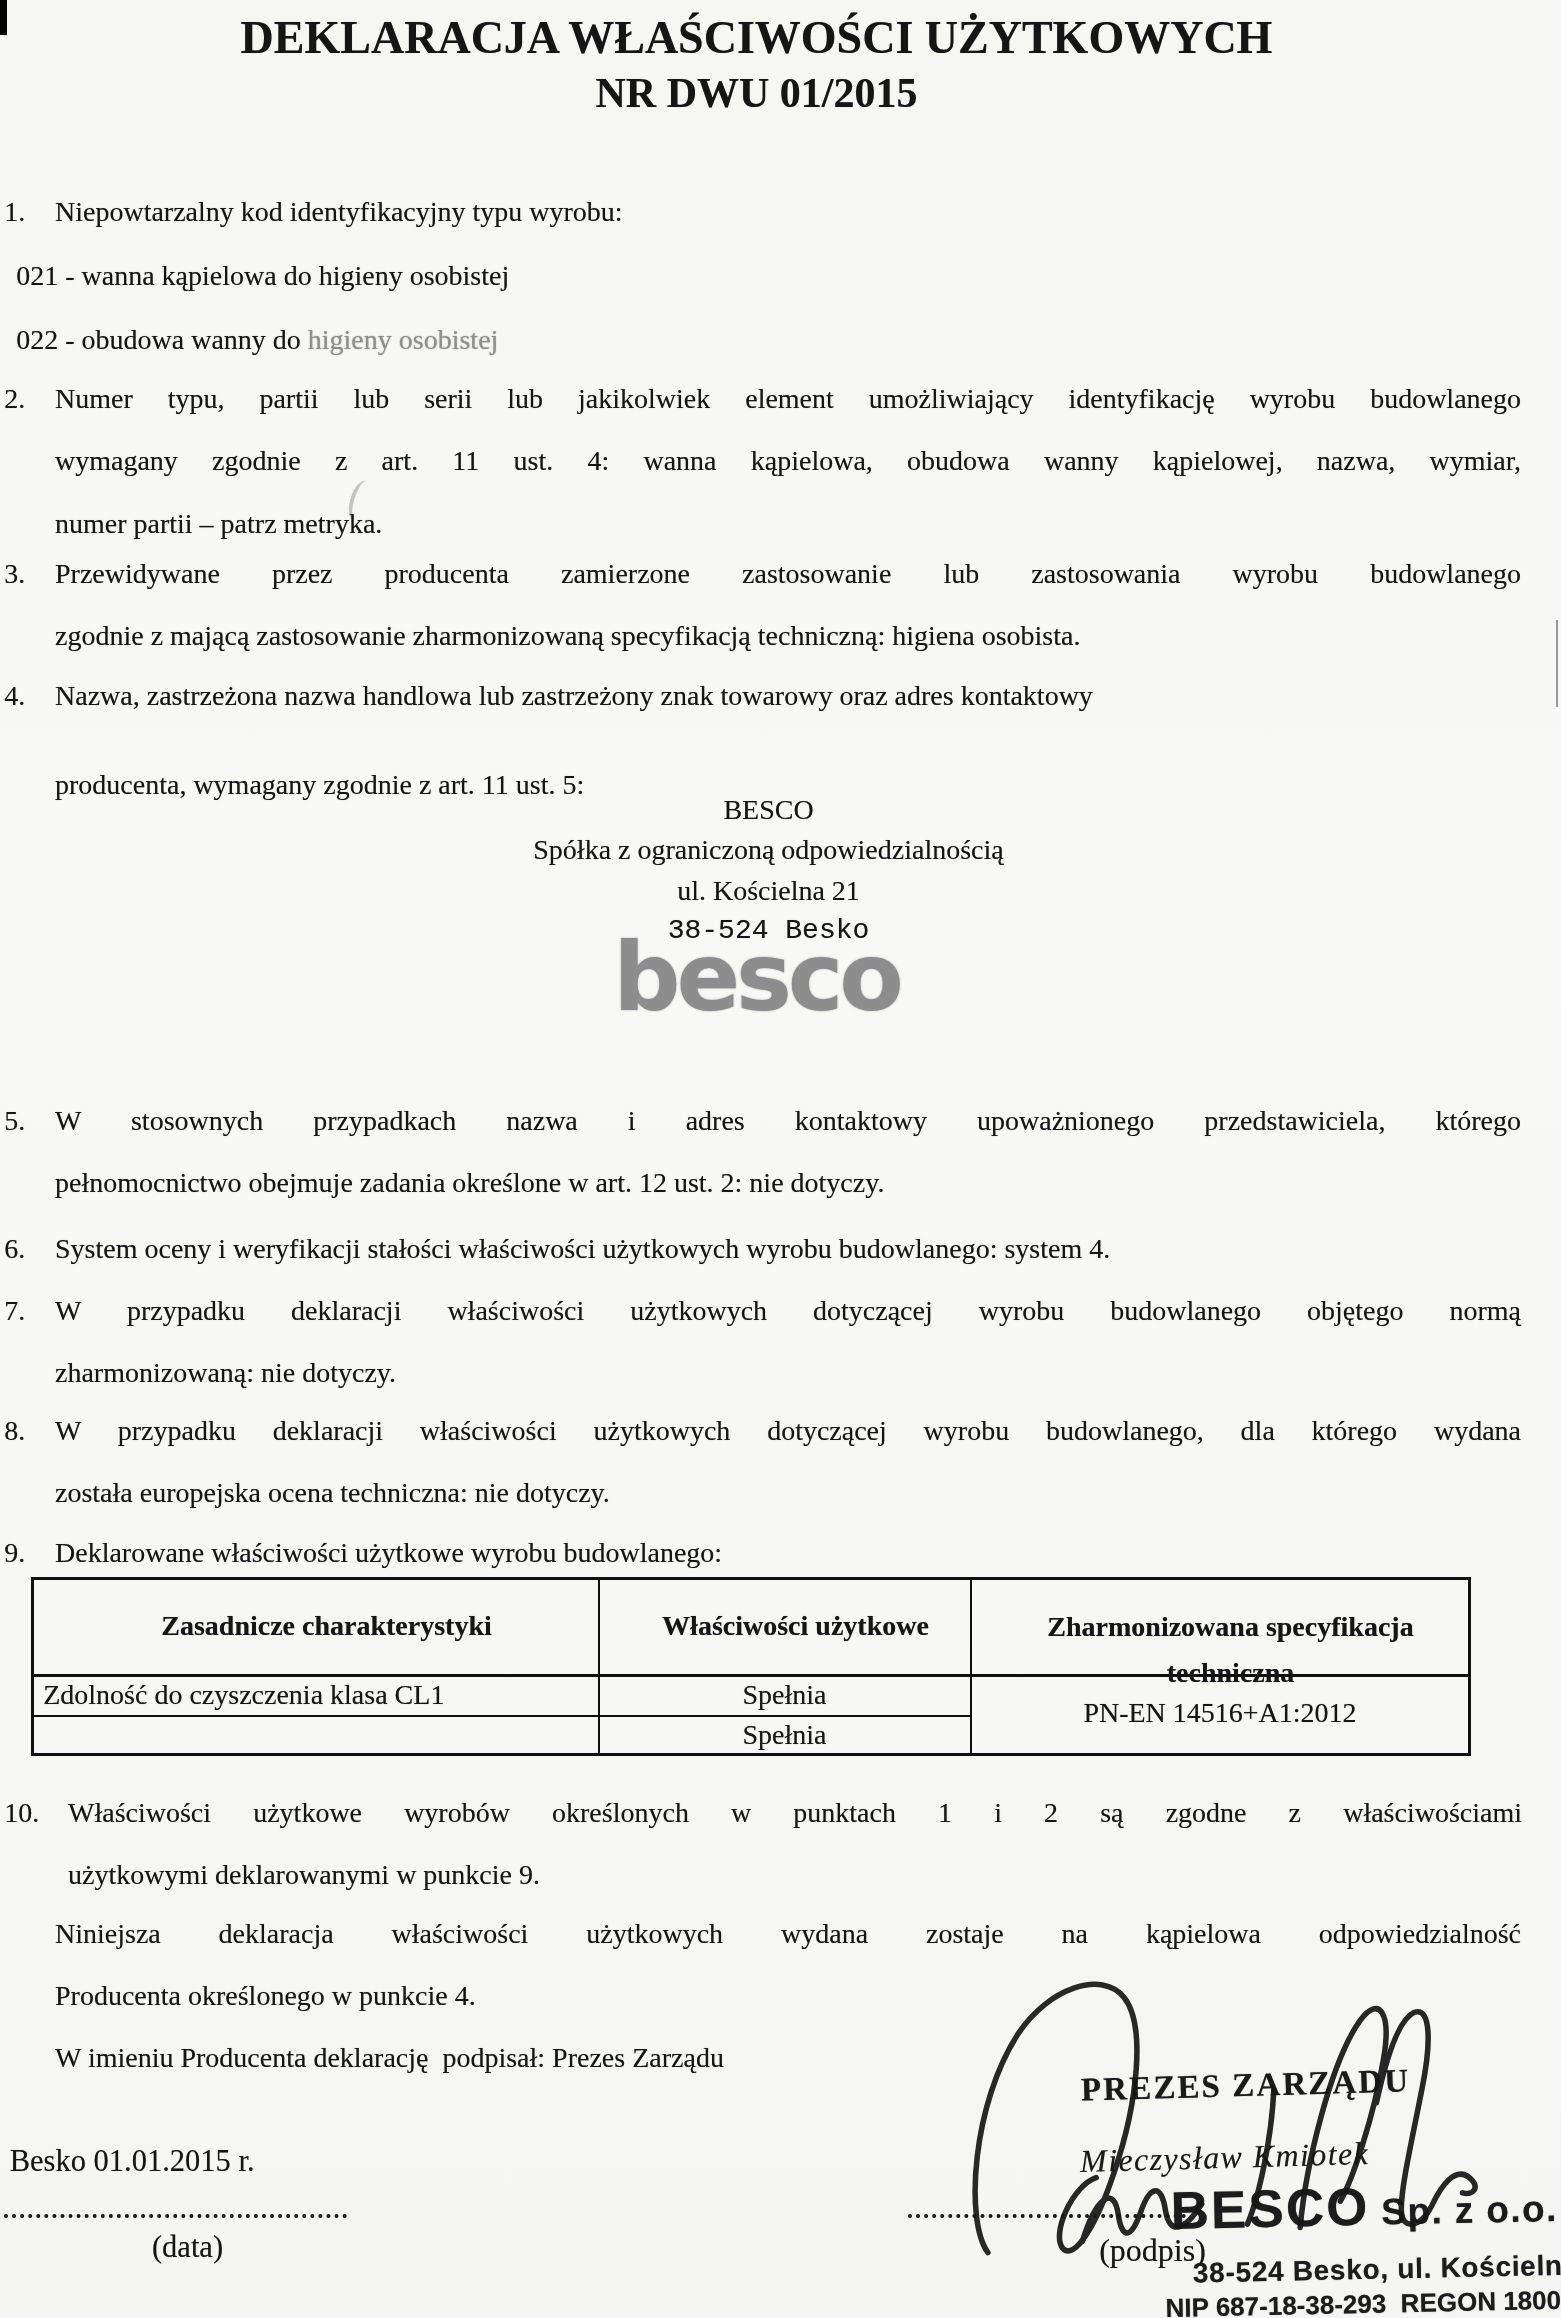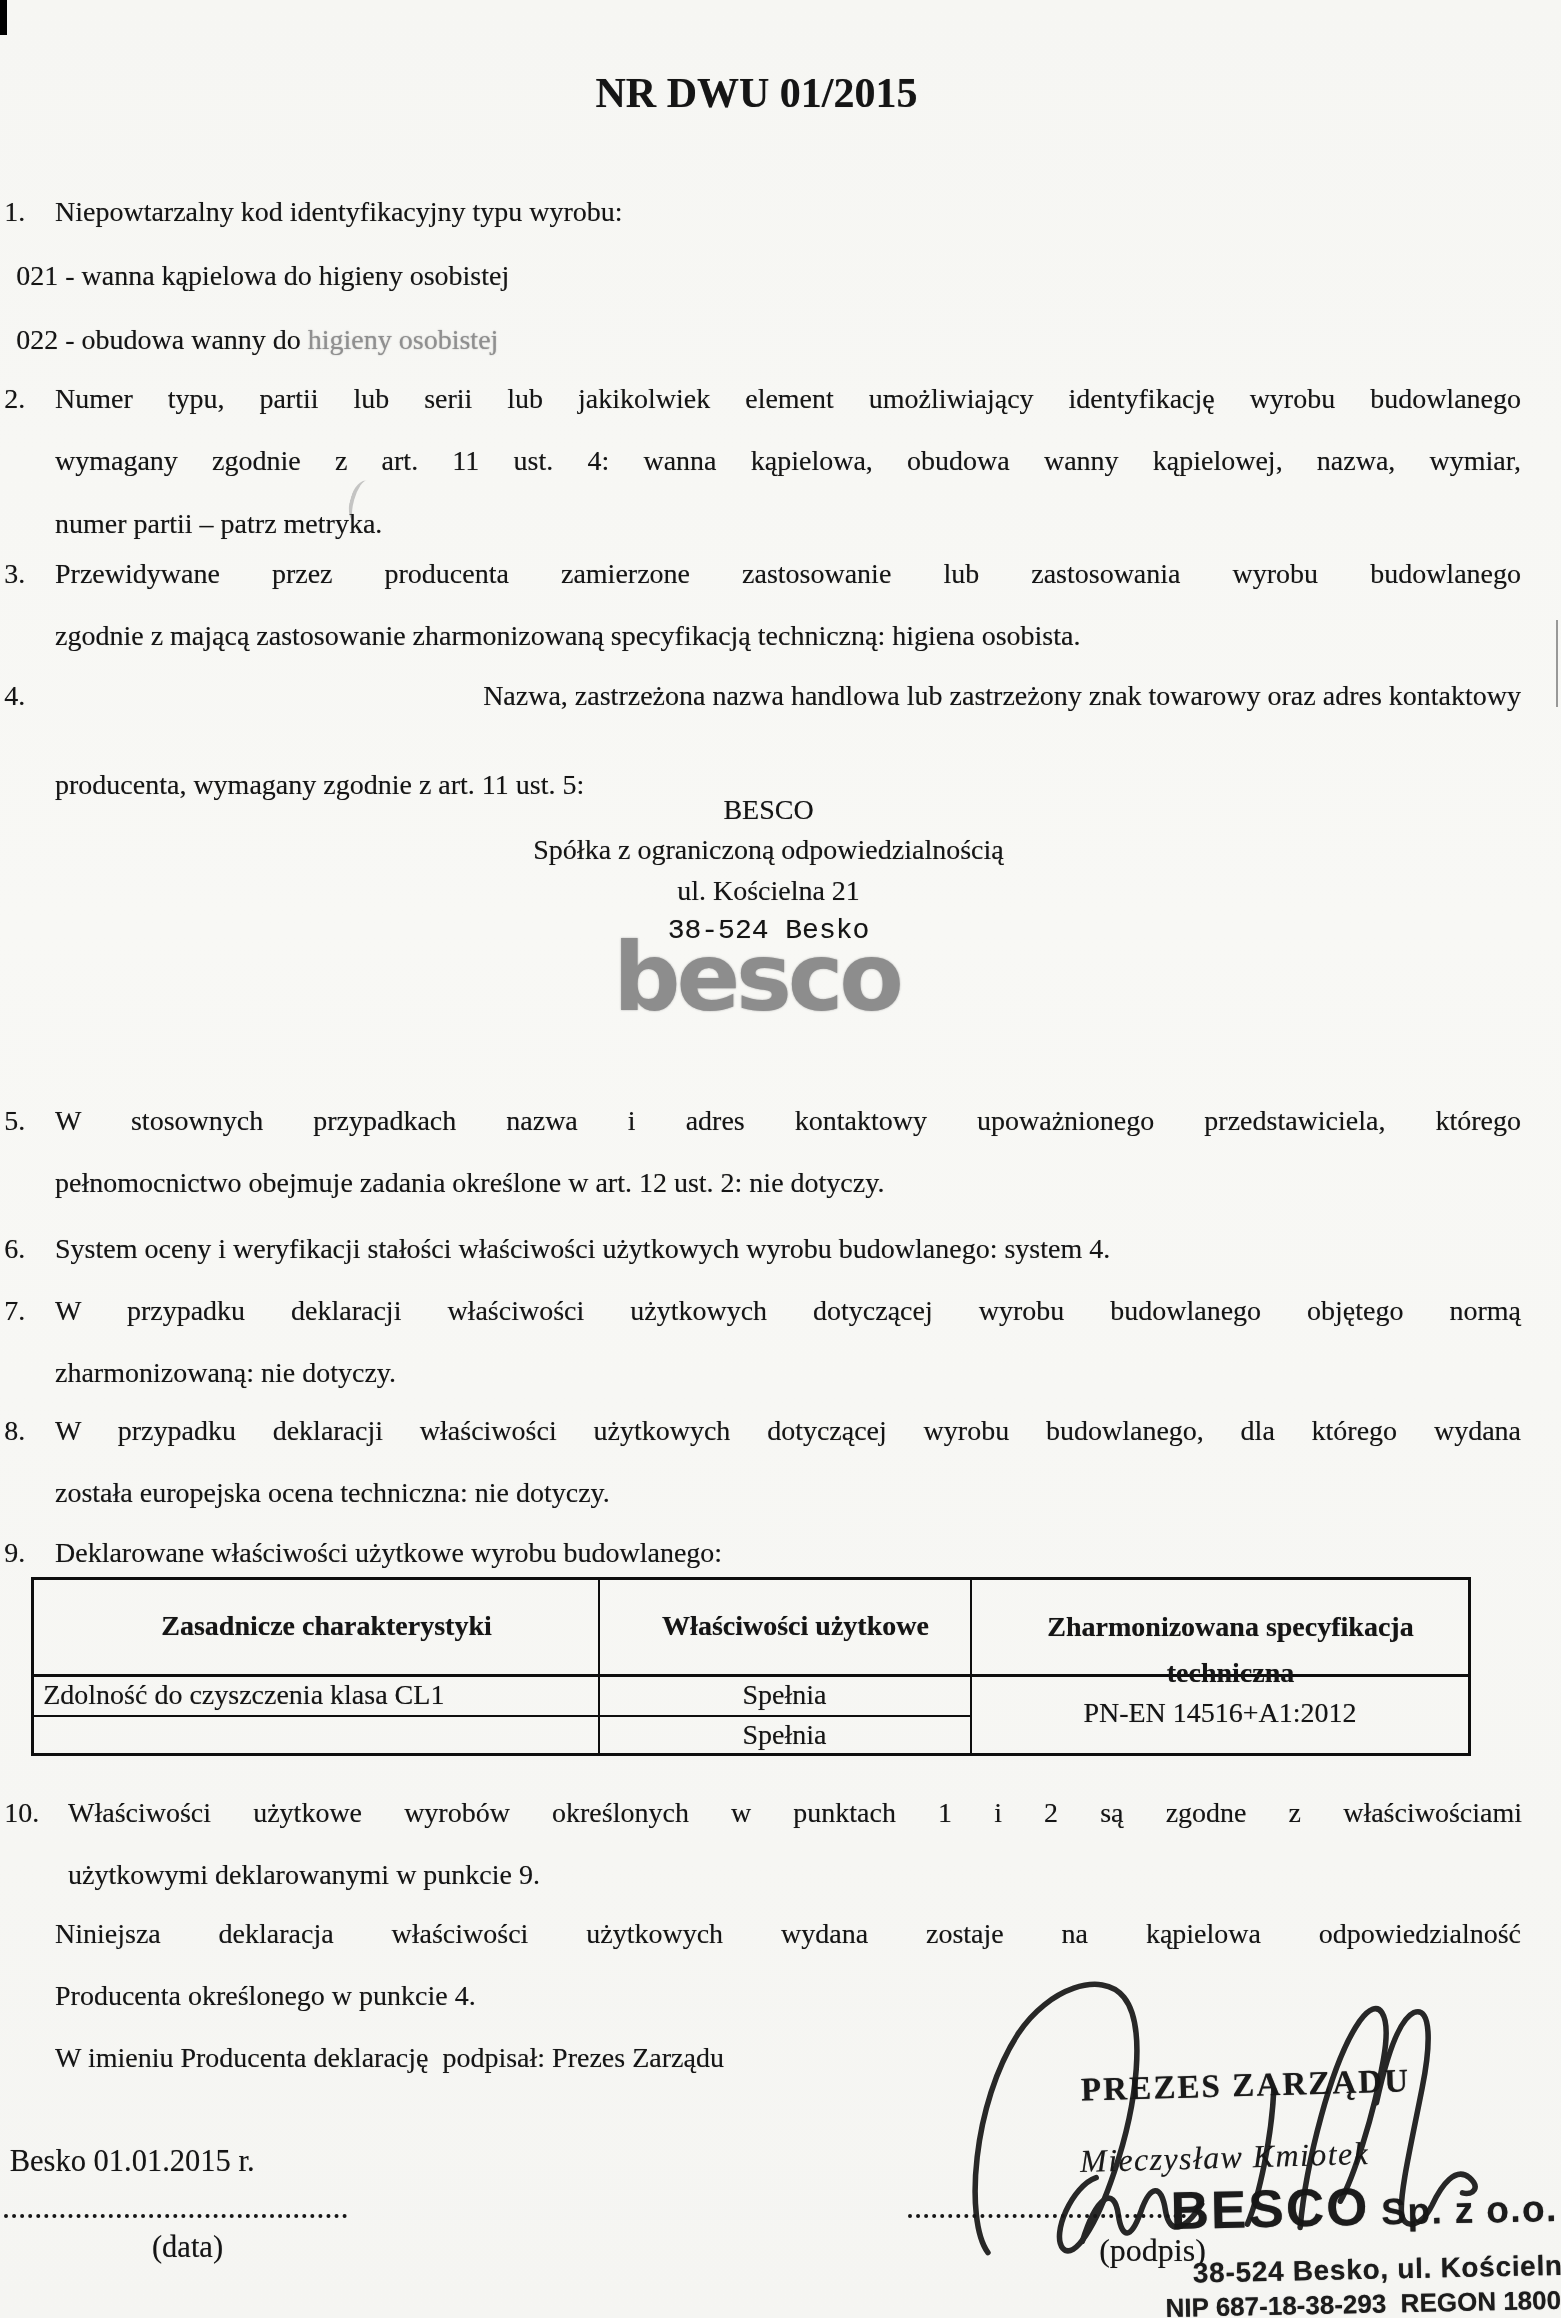--- a/index.html
+++ b/index.html
@@ -77,20 +77,21 @@
 </style>
 </head>
 <body>
 
 <div class="page">
 
   <div class="edge-top-left"></div>
   <div class="edge-right"></div>
   <div class="smudge"></div>
 
+  <div class="title1">DEKLARACJA WŁAŚCIWOŚCI UŻYTKOWYCH</div>
   <div class="title2">NR DWU 01/2015</div>
 
   <div id="flow">
       <div class="block item" style="top: 193px;">
         <span class="num">1.</span>
         <div class="txt">
           <div class="line" style="top: 0px;">Niepowtarzalny kod identyfikacyjny typu wyrobu:</div>
         </div>
       </div>
       <div class="block flush" style="top: 257px;">
@@ -114,21 +115,21 @@
       <div class="block item" style="top: 555px;">
         <span class="num">3.</span>
         <div class="txt">
           <div class="line j" style="top: 0px;">Przewidywane przez producenta zamierzone zastosowanie lub zastosowania wyrobu budowlanego</div>
           <div class="line" style="top: 62px;">zgodnie z mającą zastosowanie zharmonizowaną specyfikacją techniczną: higiena osobista.</div>
         </div>
       </div>
       <div class="block item" style="top: 677px;">
         <span class="num">4.</span>
         <div class="txt">
-          <div class="line" style="top: 0px; text-align: right;">Nazwa, zastrzeżona nazwa handlowa lub zastrzeżony znak towarowy oraz adres kontaktowy</div>
+          <div class="line" style="top: 0px;">Nazwa, zastrzeżona nazwa handlowa lub zastrzeżony znak towarowy oraz adres kontaktowy</div>
           <div class="line" style="top: 62px; margin-top: 27px;">producenta, wymagany zgodnie z art. 11 ust. 5:</div>
         </div>
       </div>
       <div class="block center" style="top: 791px;">
         <div class="txt">
           <div class="line" style="top: 0px;">BESCO</div>
           <div class="line" style="top: 40px;">Spółka z ograniczoną odpowiedzialnością</div>
           <div class="line" style="top: 81px;">ul. Kościelna 21</div>
           <div class="line" style="top: 121px; font-family: Liberation Mono, monospace;">38-524 Besko</div>
         </div>

